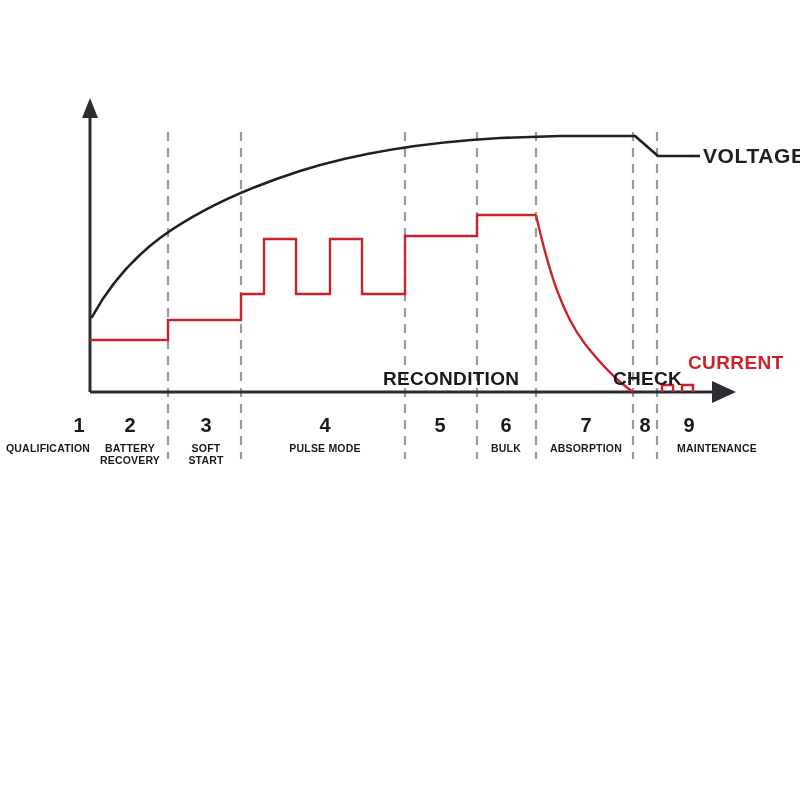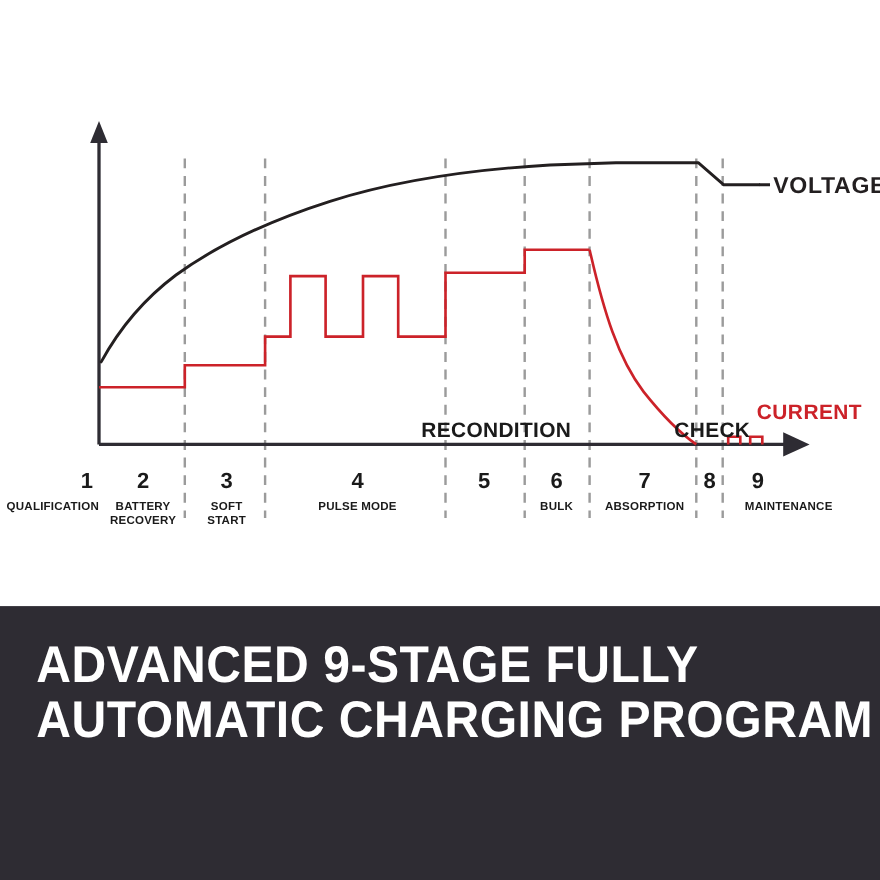--- a/index.html
+++ b/index.html
@@ -15,21 +15,21 @@
   }
   #page {
     position: relative;
     width: 800px;
     height: 800px;
     background: #ffffff;
   }
   
   #chart-area {
     position: absolute;
-    left: 0; top: 16px;
+    left: 0; top: 4px;
     width: 800px; height: 550px;
     background: #ffffff;
   }
   svg.diagram {
     display: block;
     width: 800px;
     height: 550px;
   }
   .axis-line { stroke: #2e2c33; stroke-width: 3; fill: none; }
   .axis-head { fill: #2e2c33; }
@@ -196,20 +196,14 @@
         <text class="stage-sub" x="506" y="448">BULK</text>
 
         <text class="stage-sub" x="586" y="448">ABSORPTION</text>
 
         <text class="stage-sub" x="717" y="448">MAINTENANCE</text>
       </g>
 
     </svg>
   </div>
 
-  <div id="banner">
-    <div id="banner-inner">
-      <div class="banner-line">ADVANCED 9-STAGE FULLY</div>
-      <div class="banner-line">AUTOMATIC CHARGING PROGRAM</div>
-    </div>
-  </div>
 
 </div>
 
 </body></html>

